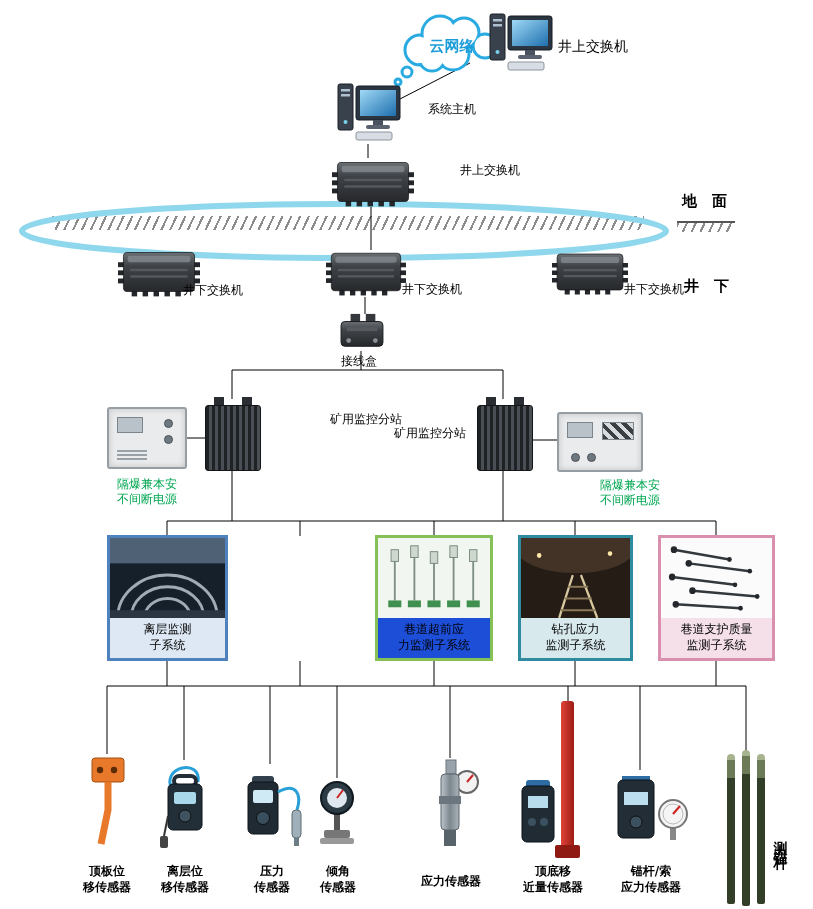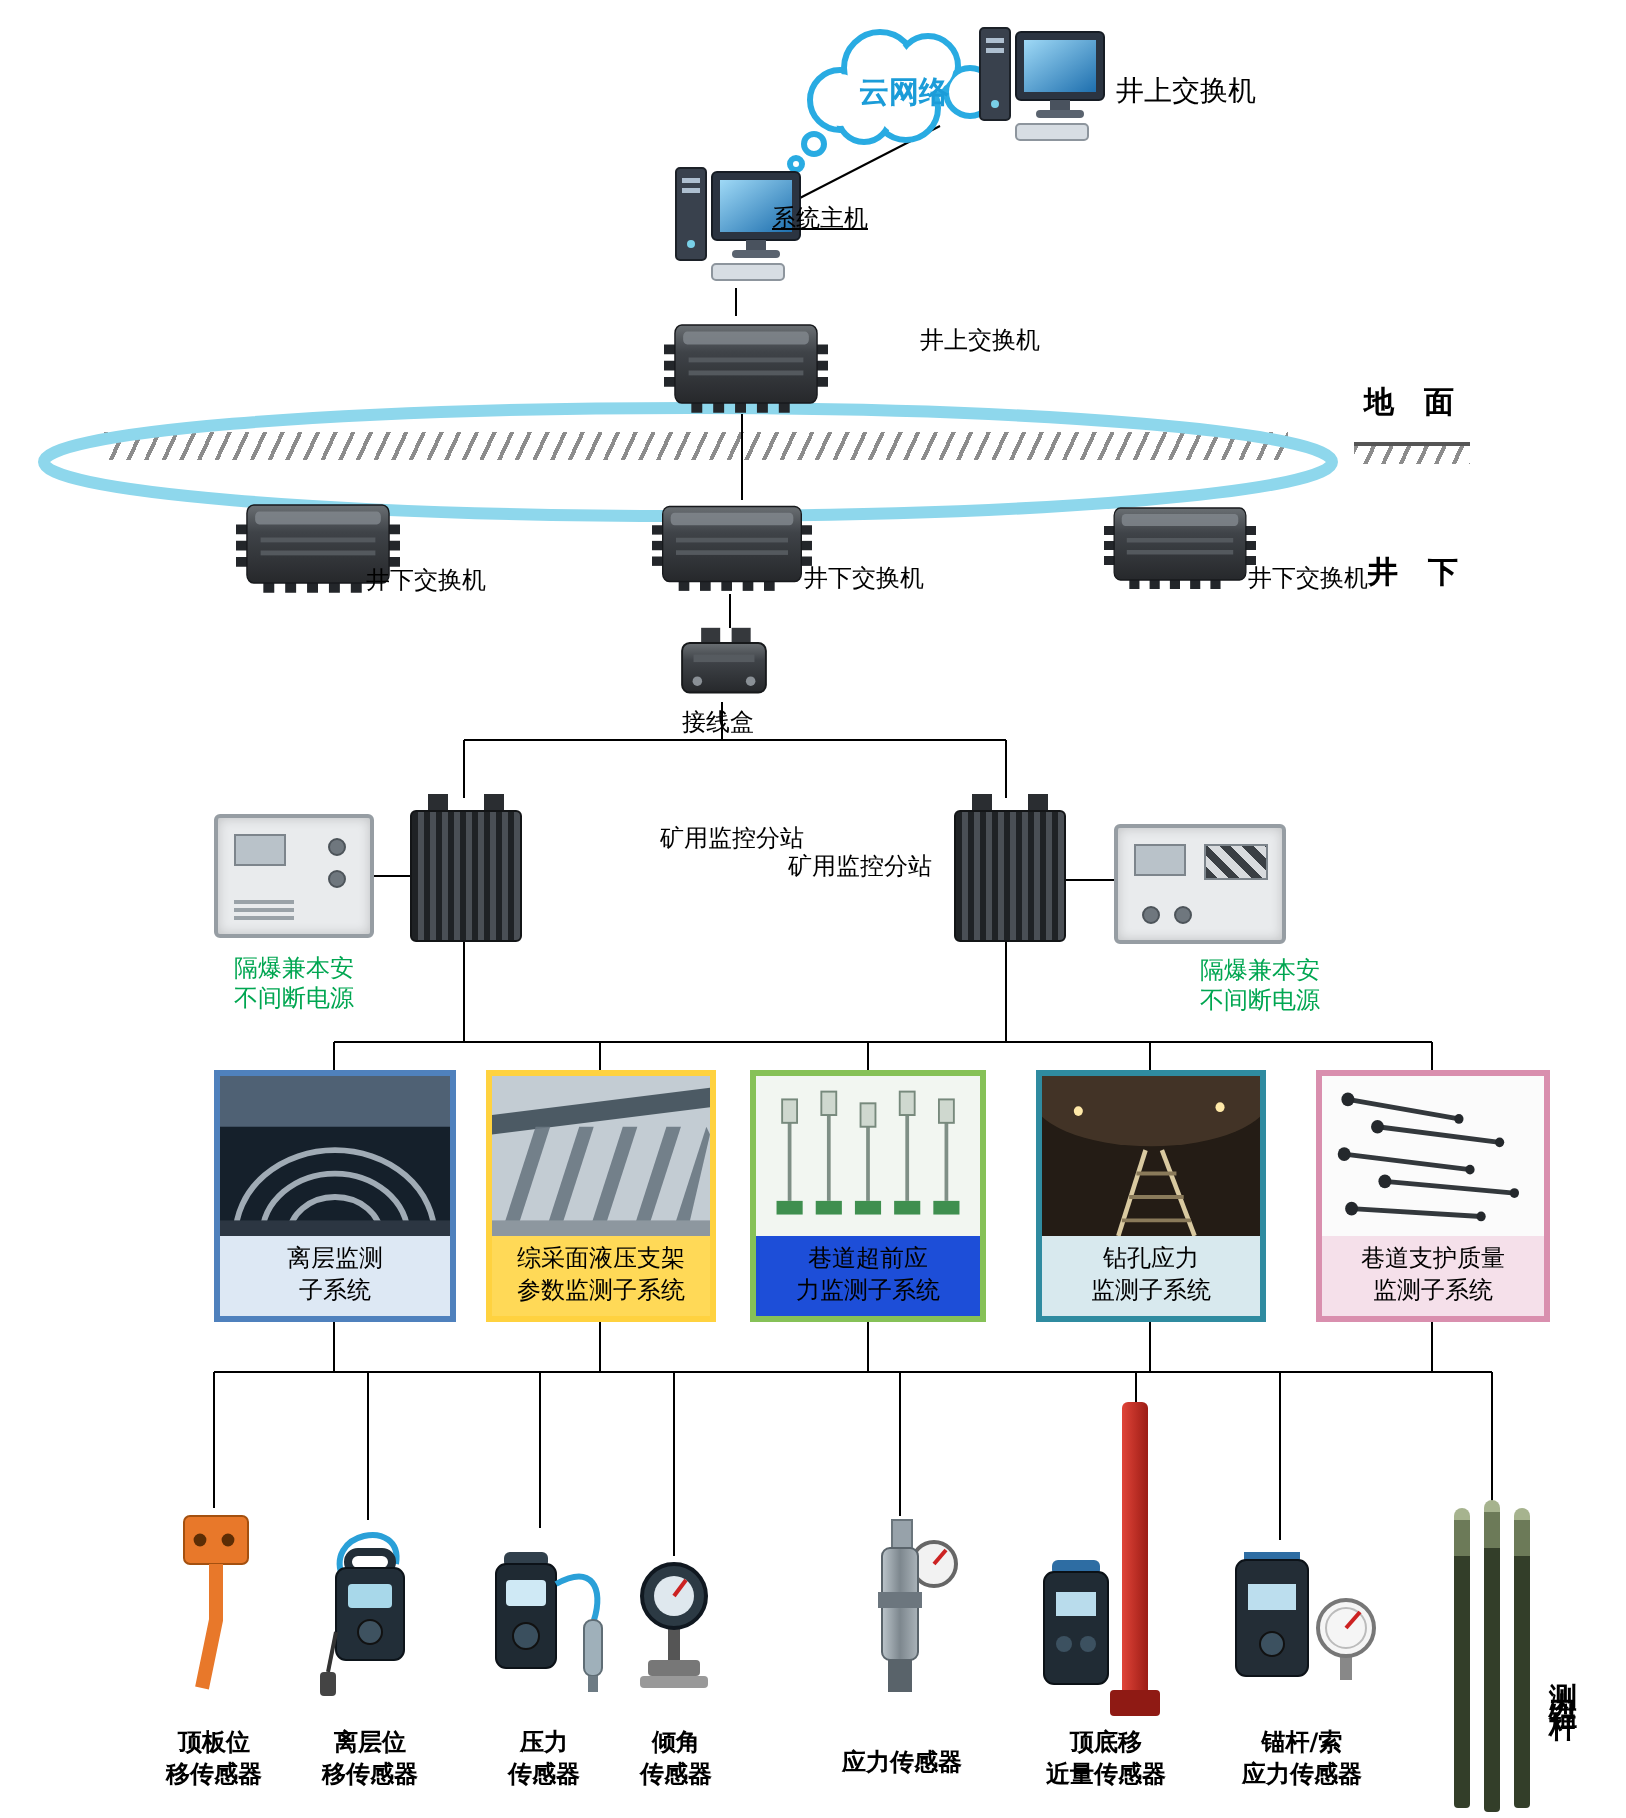--- a/index.html
+++ b/index.html
@@ -151,21 +151,21 @@
       <rect x="5" y="7" width="9" height="2.5" fill="#aebfd0"></rect>
         <rect x="5" y="12" width="9" height="2.5" fill="#aebfd0"></rect>
       <circle cx="9.5" cy="40" r="2" fill="#79d0e8"></circle>
       <rect x="20" y="4" width="44" height="34" rx="2.5" fill="#2b3441" stroke="#161c24"></rect>
       <rect x="24" y="8" width="36" height="26" fill="url(#scr)"></rect>
       <rect x="37" y="38" width="10" height="5" fill="#49525e"></rect>
       <rect x="30" y="43" width="24" height="4" rx="2" fill="#5a636f"></rect>
       <rect x="20" y="50" width="36" height="8" rx="2" fill="#d7dde3" stroke="#8d959d"></rect>
     </svg>
   </div>
-  <div class="lbl" style="left:386px;top:102px;text-decoration:underline;">系统主机</div>
+  <div class="lbl" style="left:428px;top:102px;">系统主机</div>
 
   <div class="abs" style="left:332px;top:156px;width:82px;height:52px;">
     <svg viewBox="0 0 120 64" width="82" height="52" preserveAspectRatio="none">
       <g fill="#23262a">
         <rect x="0" y="20" width="10" height="6"></rect>
           <rect x="0" y="30" width="10" height="6"></rect>
           <rect x="0" y="40" width="10" height="6"></rect>
         <rect x="110" y="20" width="10" height="6"></rect>
           <rect x="110" y="30" width="10" height="6"></rect>
           <rect x="110" y="40" width="10" height="6"></rect>
@@ -307,38 +307,20 @@
             <path d="M22 82 A38 32 0 0 1 98 82"></path>
             <path d="M36 82 A24 20 0 0 1 84 82"></path>
         </g>
         <rect y="74" width="120" height="8" fill="#2c3642"></rect>
       </svg>
     </div>
     <div class="band" style="background-color: rgb(221, 232, 244);">离层监测
 子系统</div>
   </div>
 
-  <div class="subsys" style="left: 243px; width: 115px; border-color: rgb(255, 210, 63);">
-    <div class="photo">
-      <svg viewBox="0 0 120 82" preserveAspectRatio="none">
-        <rect width="120" height="82" fill="#c3ccd3"></rect>
-        <polygon points="0,20 120,6 120,16 0,30" fill="#4c5a64"></polygon>
-        <g fill="#6b7883" opacity="0.9">
-          <polygon points="6,78 24,26 32,26 14,78"></polygon>
-            <polygon points="30,78 48,26 56,26 38,78"></polygon>
-          <polygon points="54,78 72,26 80,26 62,78"></polygon>
-            <polygon points="78,78 96,26 104,26 86,78"></polygon>
-          <polygon points="100,78 118,26 120,30 108,78"></polygon>
-        </g>
-        <rect y="74" width="120" height="8" fill="#8d979f"></rect>
-      </svg>
-    </div>
-    <div class="band" style="background-color: rgb(255, 217, 87);">综采面液压支架
-参数监测子系统</div>
-  </div>
 
   <div class="subsys" style="left: 375px; width: 118px; border-color: rgb(134, 193, 87);">
     <div class="photo">
       <svg viewBox="0 0 120 82" preserveAspectRatio="none">
         <rect width="120" height="82" fill="#f2f6f1"></rect>
         <g stroke="#7f8f86" stroke-width="2">
           <line x1="18" y1="14" x2="18" y2="64"></line>
             <line x1="39" y1="10" x2="39" y2="64"></line>
             <line x1="60" y1="16" x2="60" y2="64"></line>
           <line x1="81" y1="10" x2="81" y2="64"></line>

